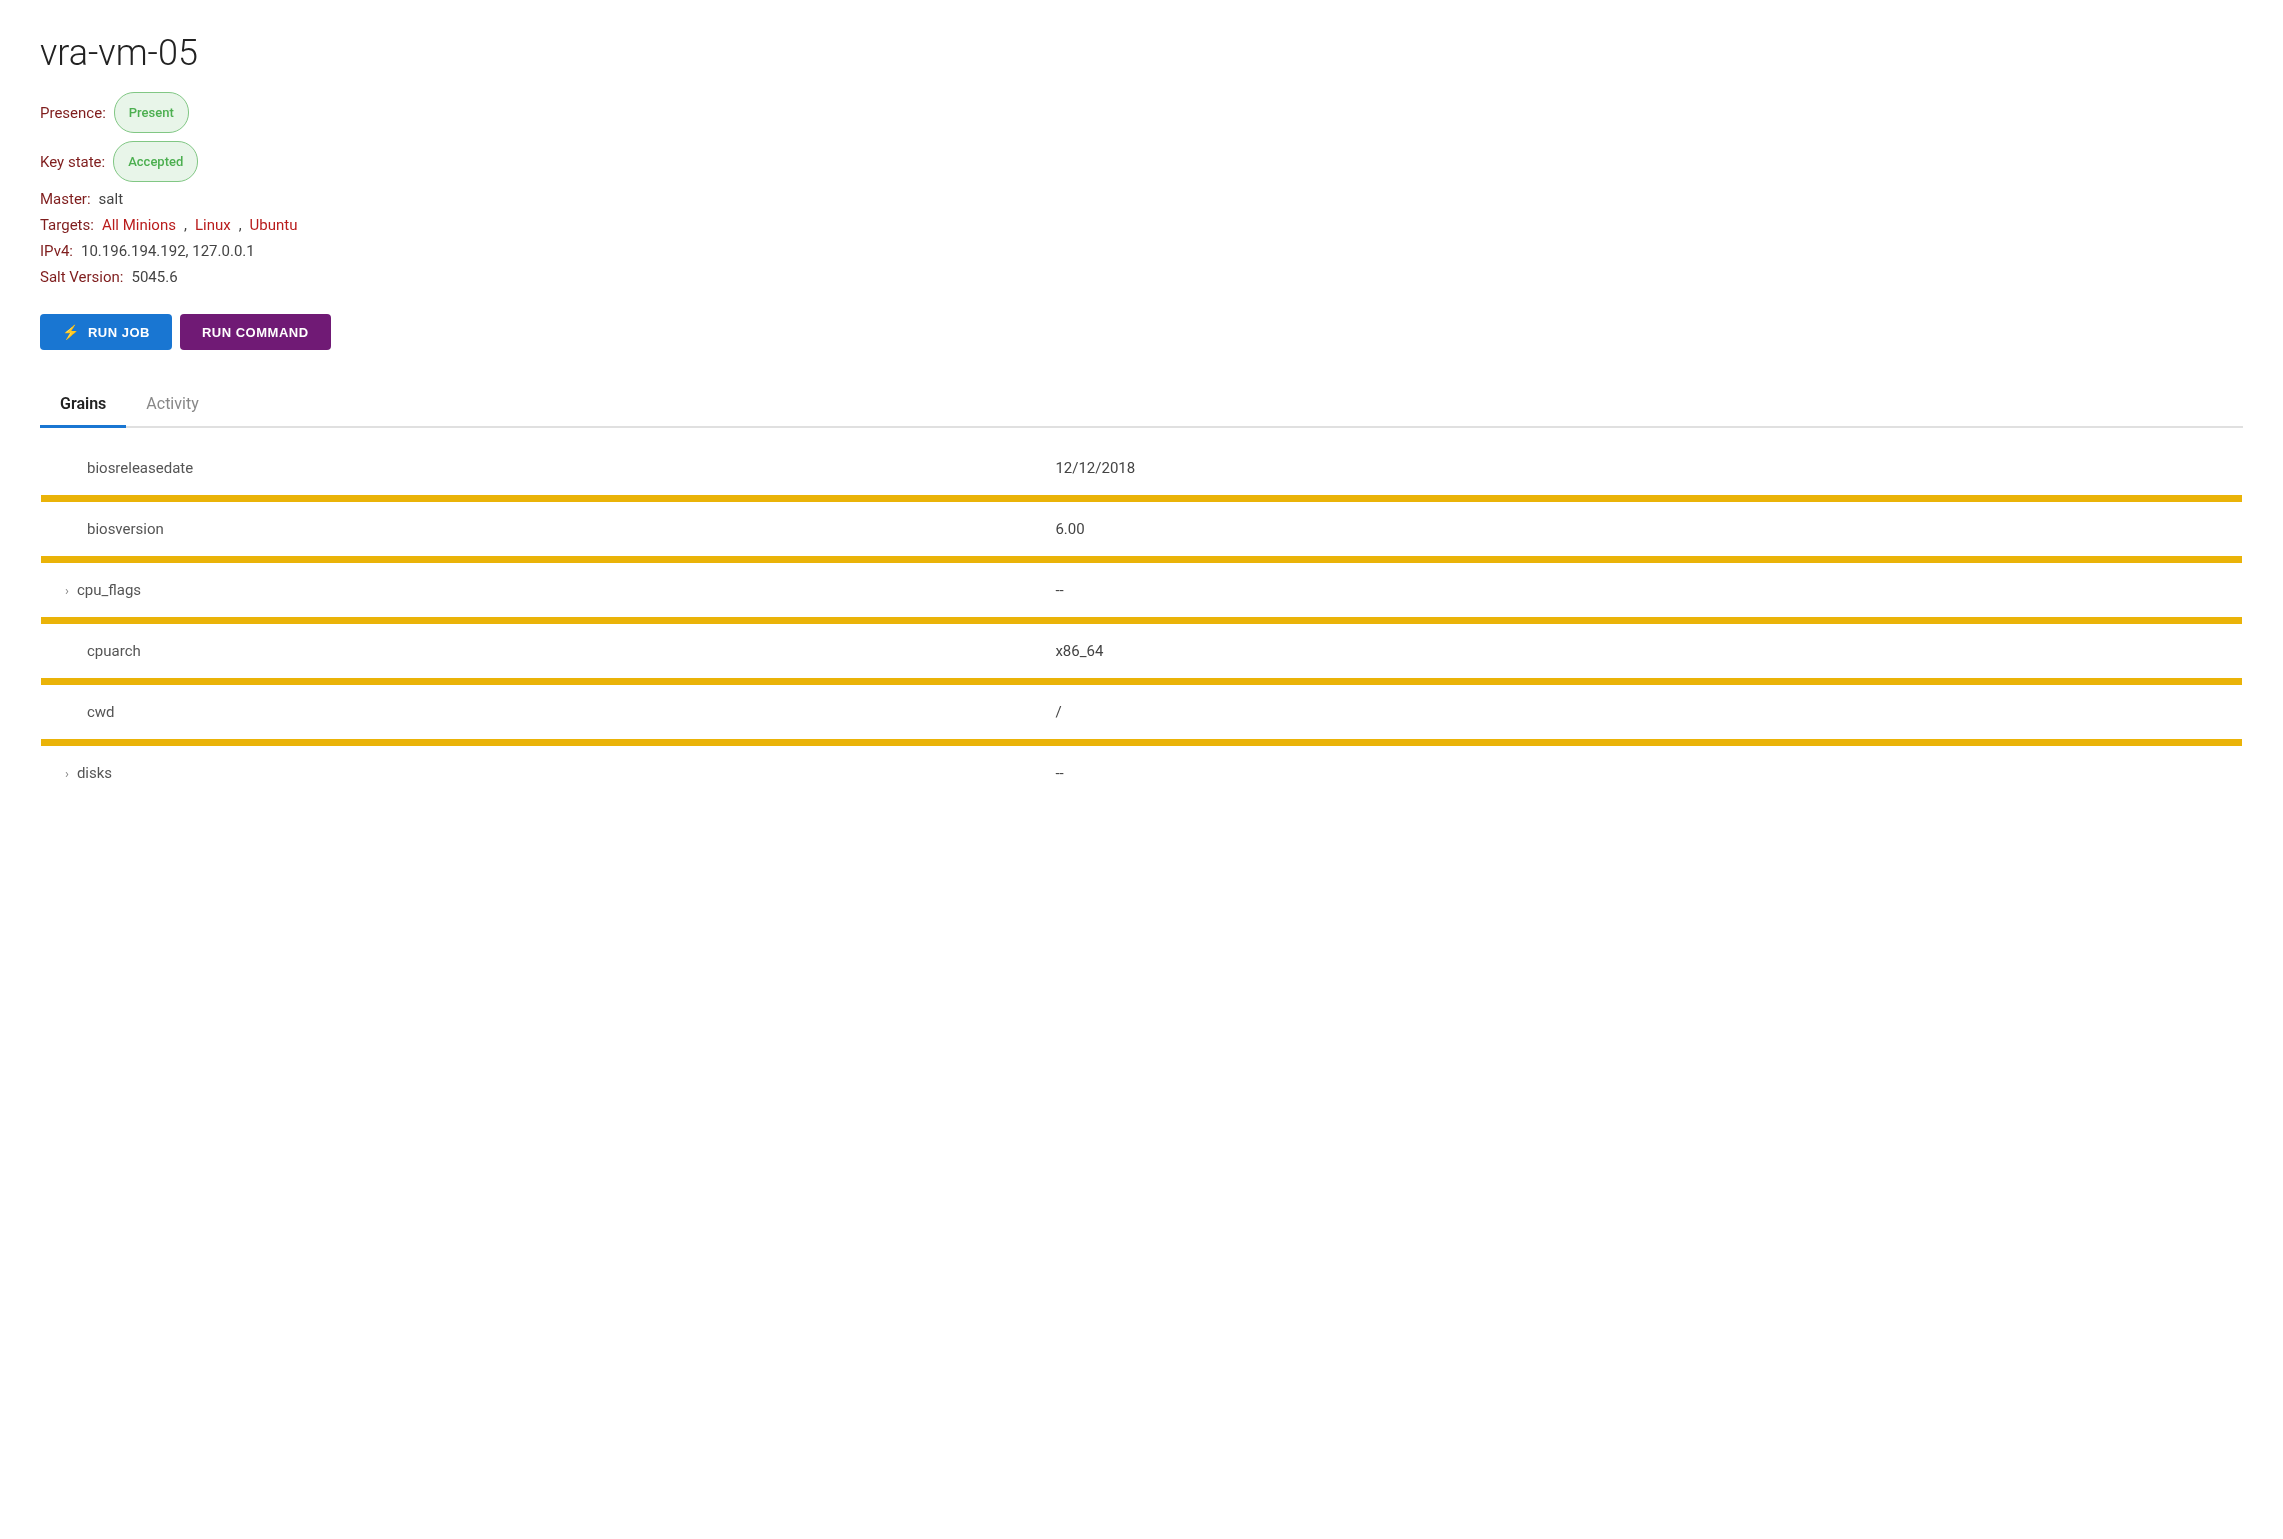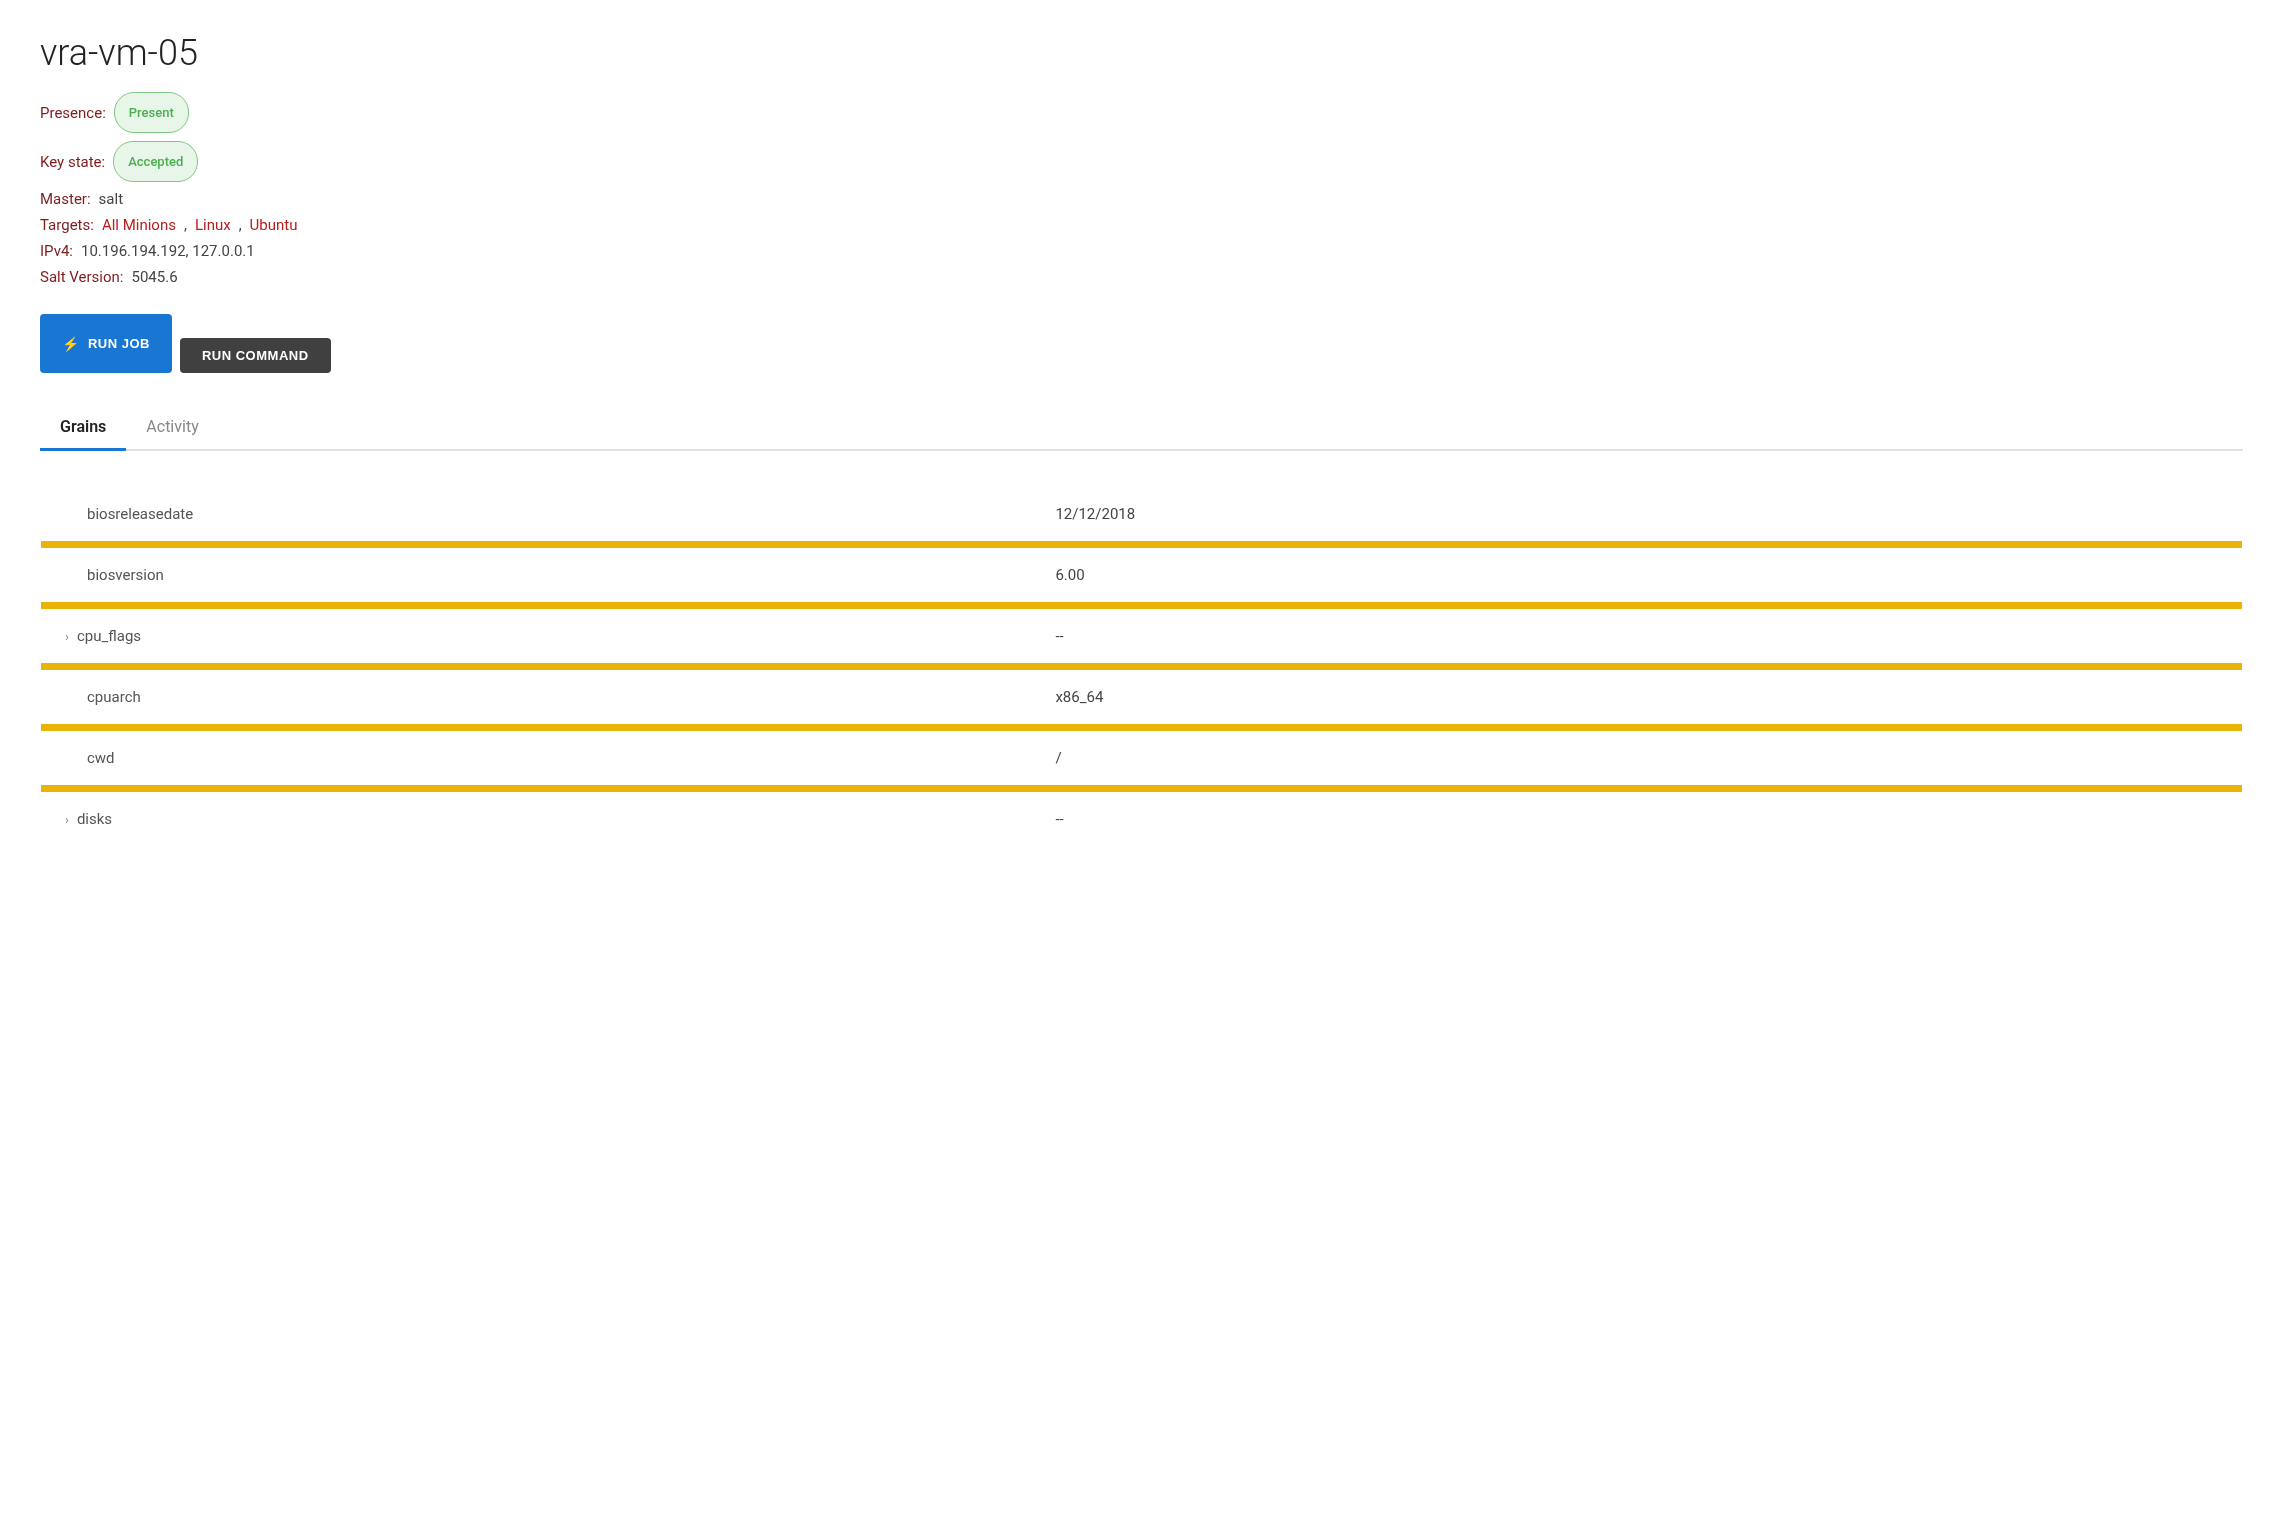--- a/index.html
+++ b/index.html
@@ -69,28 +69,27 @@
       font-weight: 700;
       cursor: pointer;
       letter-spacing: 0.5px;
       text-transform: uppercase;
     }
     .btn-primary {
       background: #1976d2;
       color: #fff;
     }
     .btn-secondary {
-      background: #404040;
+      background: #701a75;
       color: #fff;
-      margin-top: 24px;
     }
     .tabs {
       display: flex;
       border-bottom: 2px solid #e0e0e0;
-      margin-bottom: 35px;
+      margin-bottom: 12px;
     }
     .tab {
       padding: 12px 20px;
       font-size: 16px;
       cursor: pointer;
       color: #888;
       border-bottom: 3px solid transparent;
       margin-bottom: -2px;
       font-weight: 400;
     }

